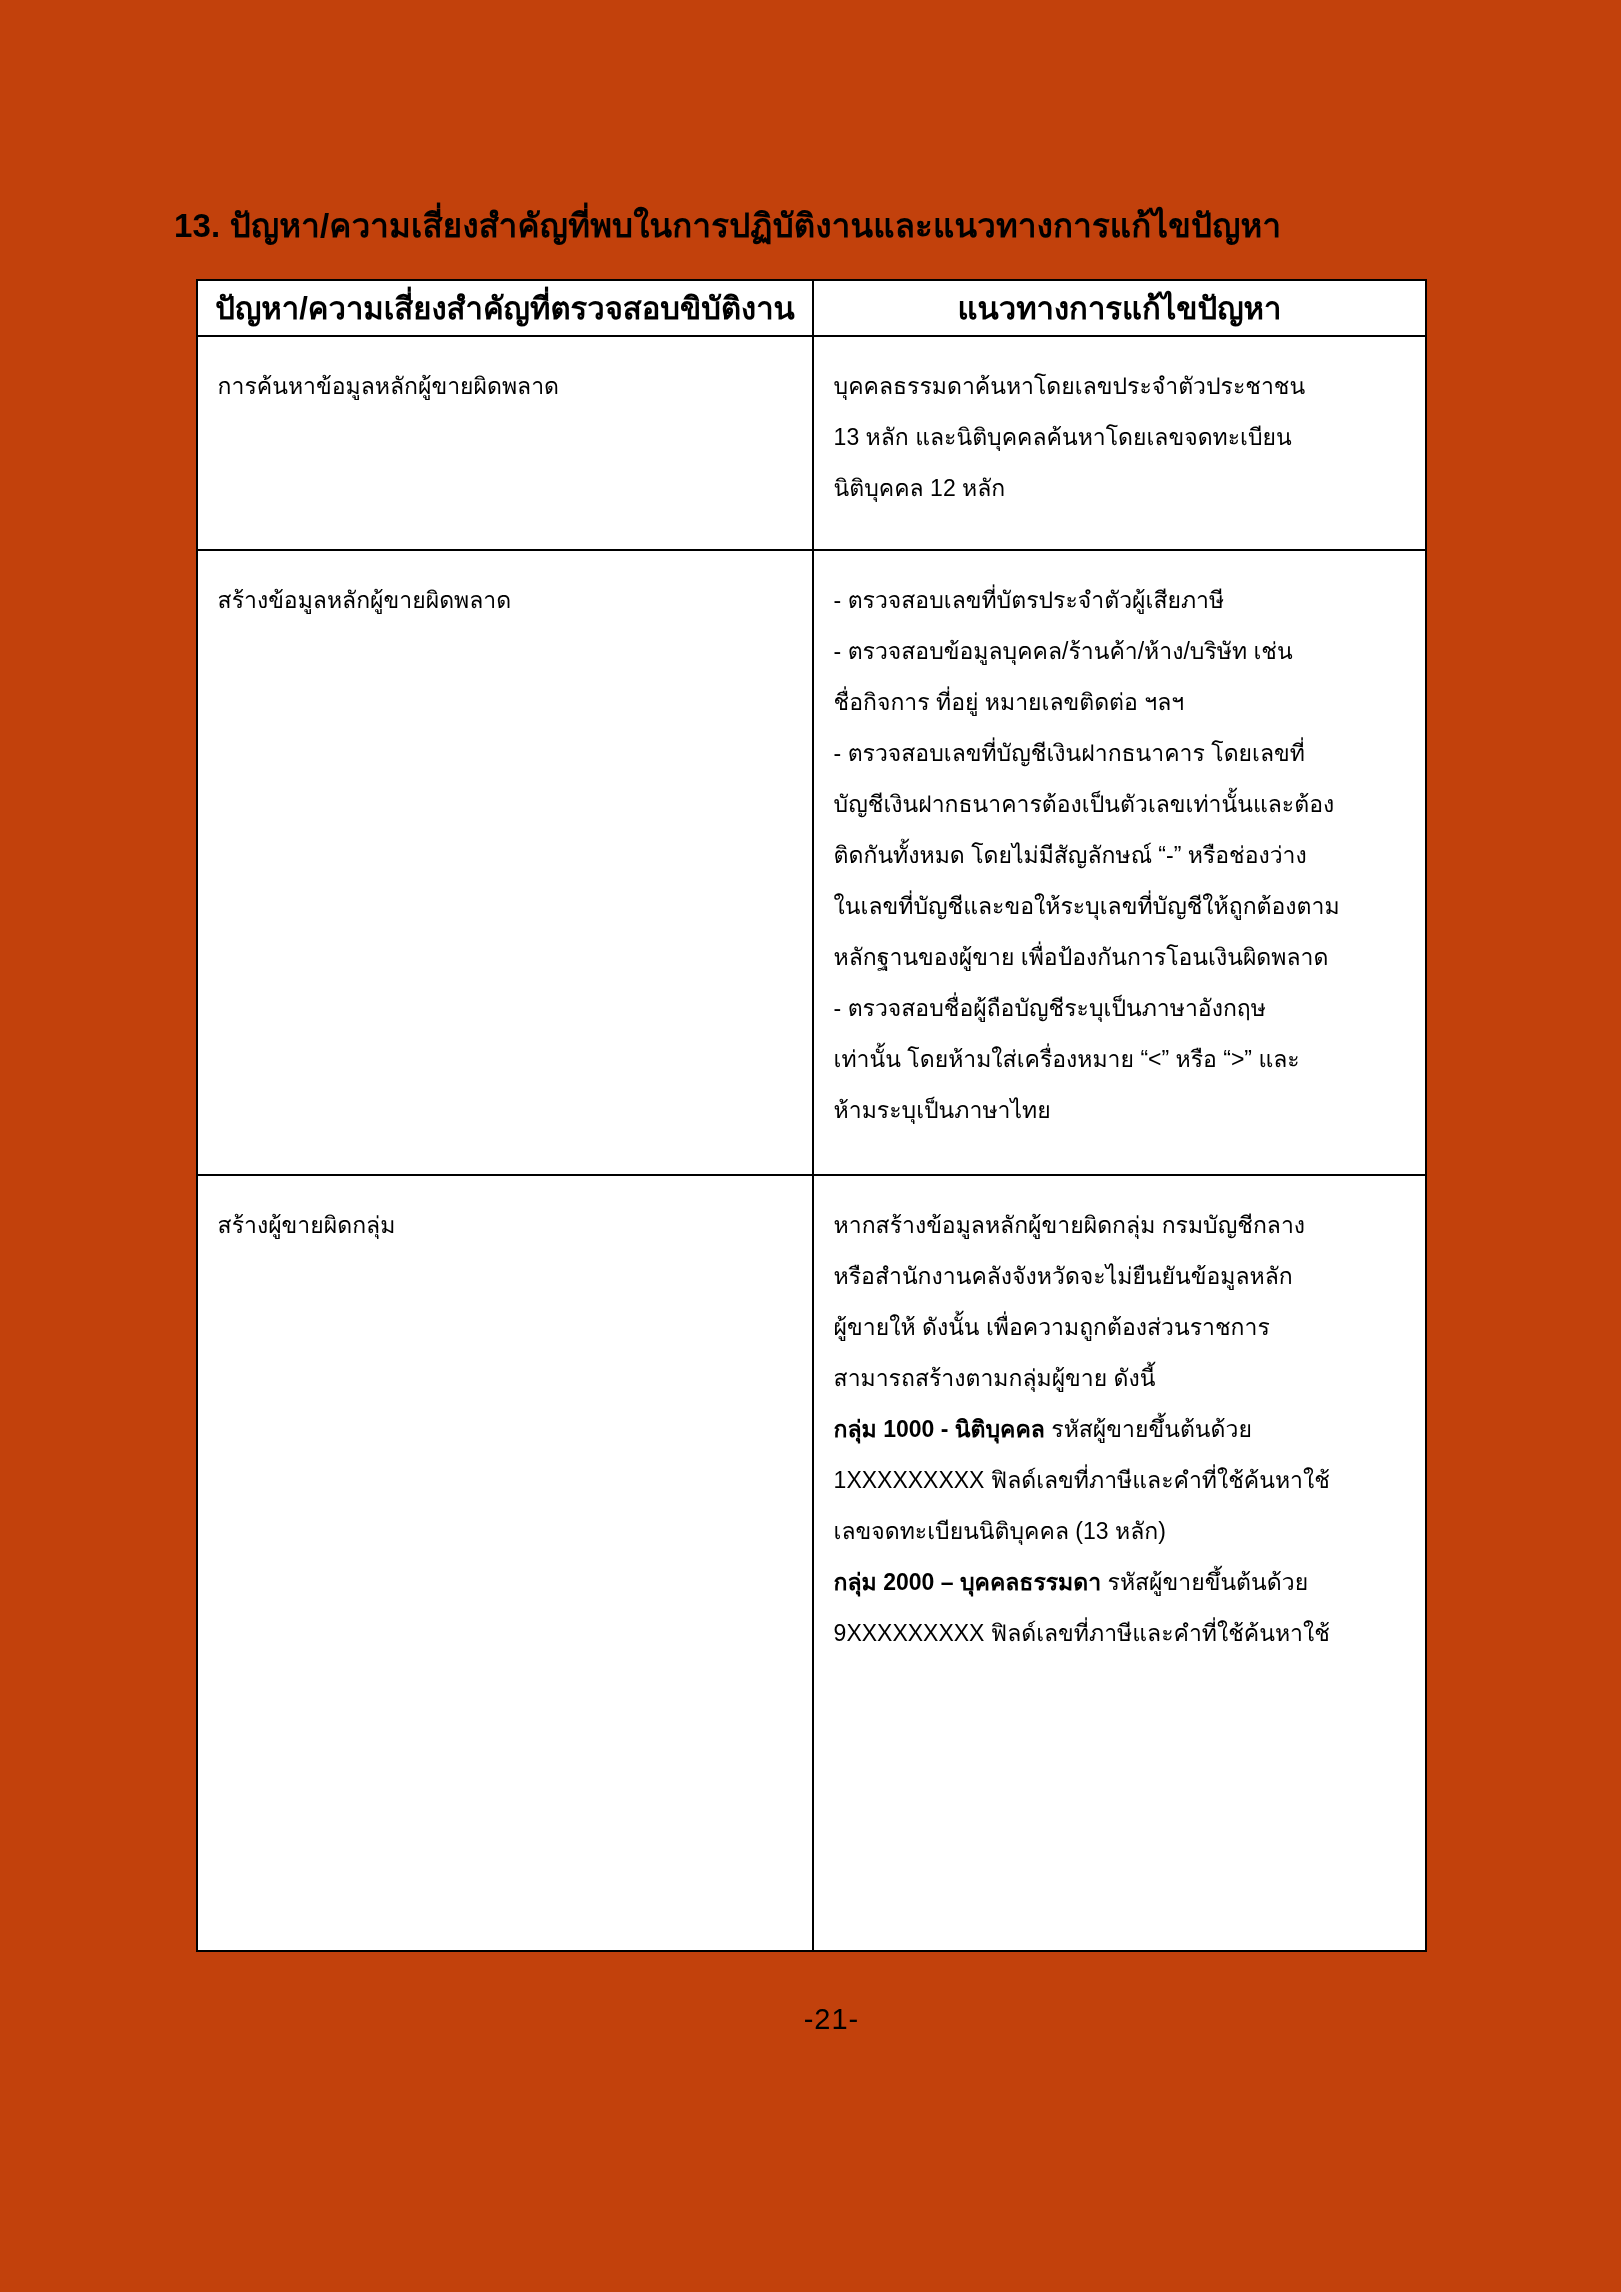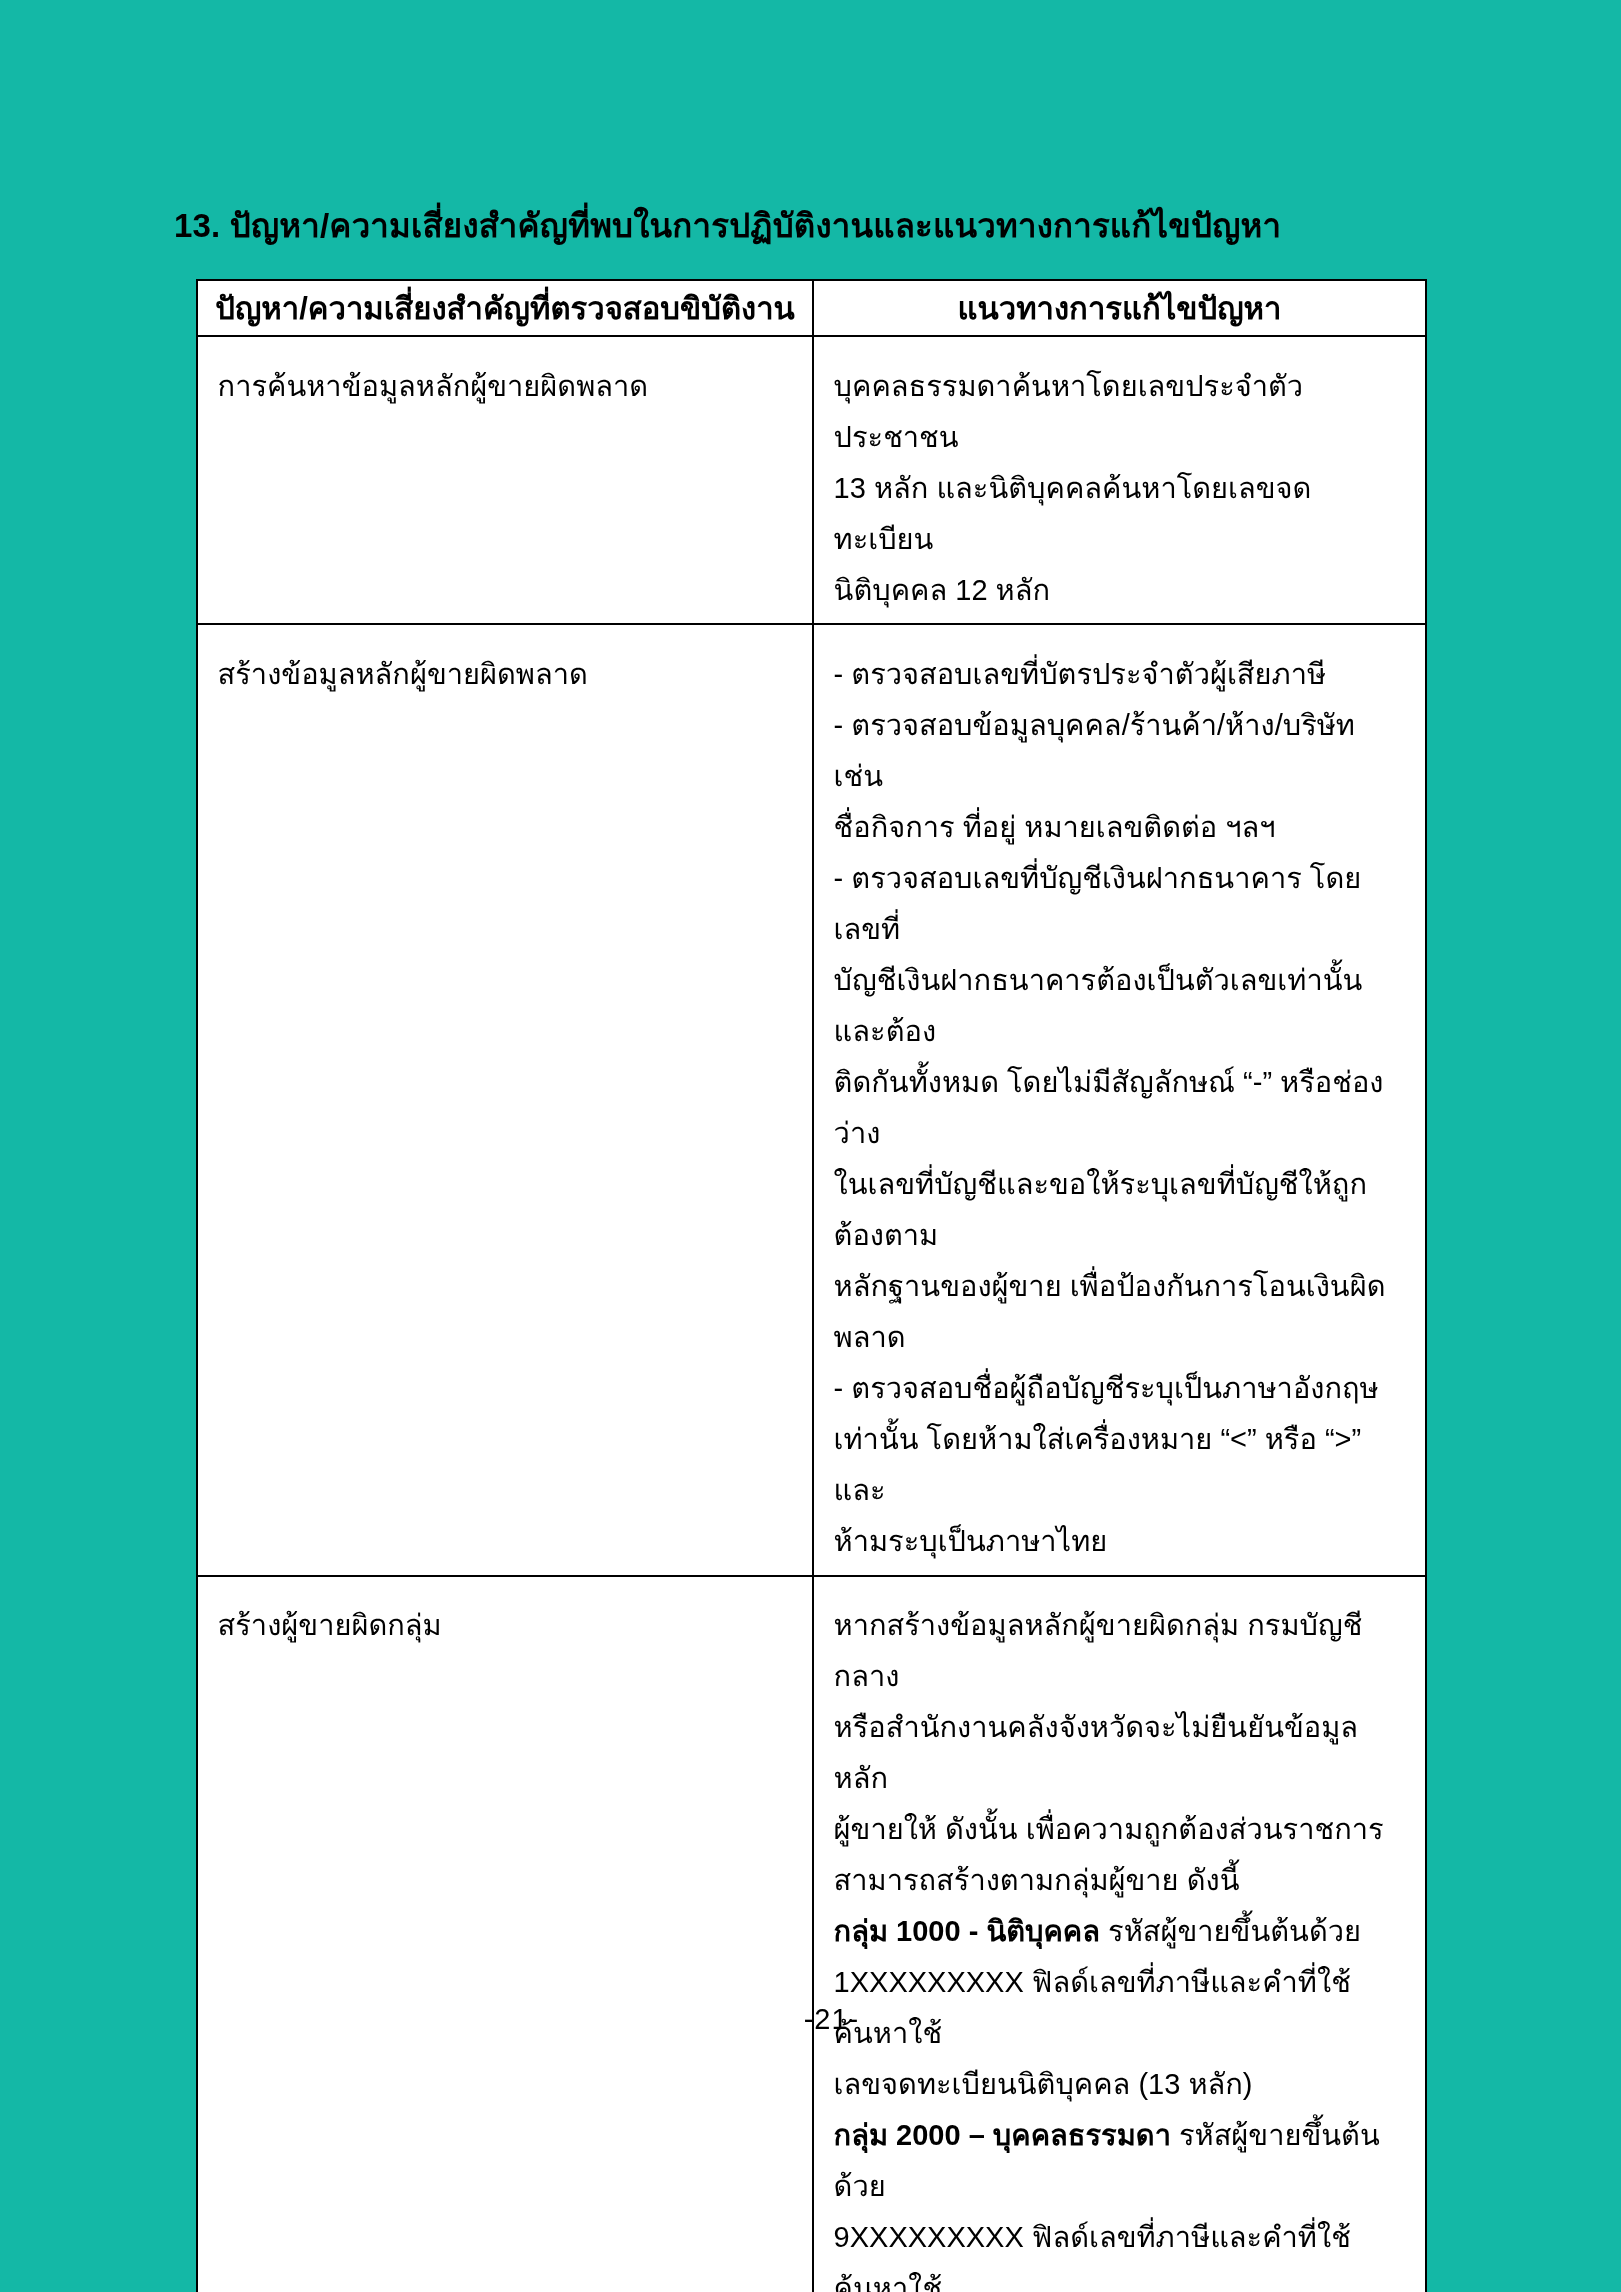--- a/index.html
+++ b/index.html
@@ -1,21 +1,21 @@
 <!DOCTYPE html>
 <html lang="th"><head>
 <meta charset="utf-8">
 <style>
   * { box-sizing: border-box; }
   html, body { margin: 0; padding: 0; background: #ffffff; }
   .page {
     position: relative;
     width: 1621px;
     height: 2293px;
-    background: #14b8a6;
+    background: #c2410c;
     color: #000000;
     font-family: "Liberation Sans", sans-serif;
     overflow: hidden;
   }
   .heading {
     position: absolute;
     left: 174px;
     top: 199px;
     font-size: 33px;
     font-weight: 700;
@@ -41,21 +41,21 @@
     height: 45px;
     padding: 2px 7.8px;
     font-size: 31px;
     font-weight: 700;
     text-align: center;
     vertical-align: middle;
   }
   td {
     vertical-align: top;
     padding: 23.5px 23.5px 7.8px 19.6px;
-    font-size: 29px;
+    font-size: 23px;
     line-height: 51px;
   }
   tr.r0 td { height: 214px; }
   tr.r1 td { height: 625px; margin-top: 12px; }
   tr.r2 td { height: 776px; }
   .line { min-height: 51px; }
   .bold { font-weight: 700; }
   .page-num {
     position: absolute;
     top: 2003px;

